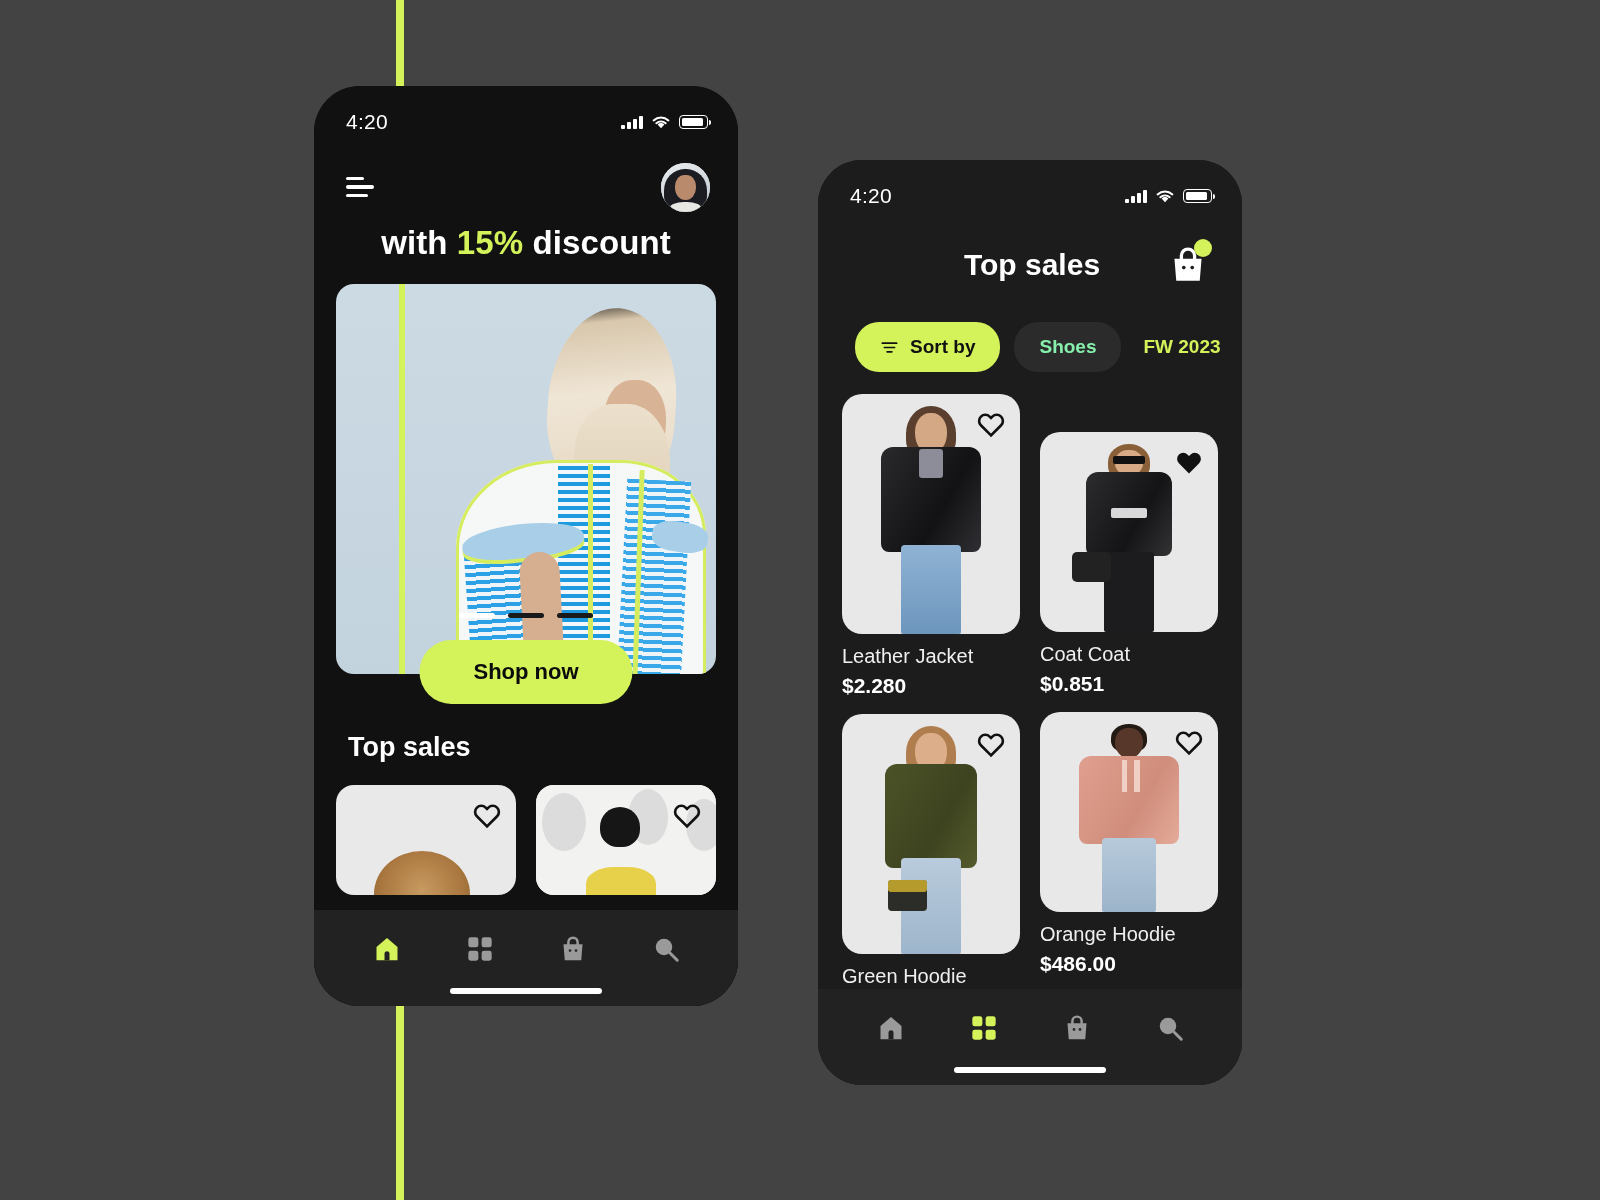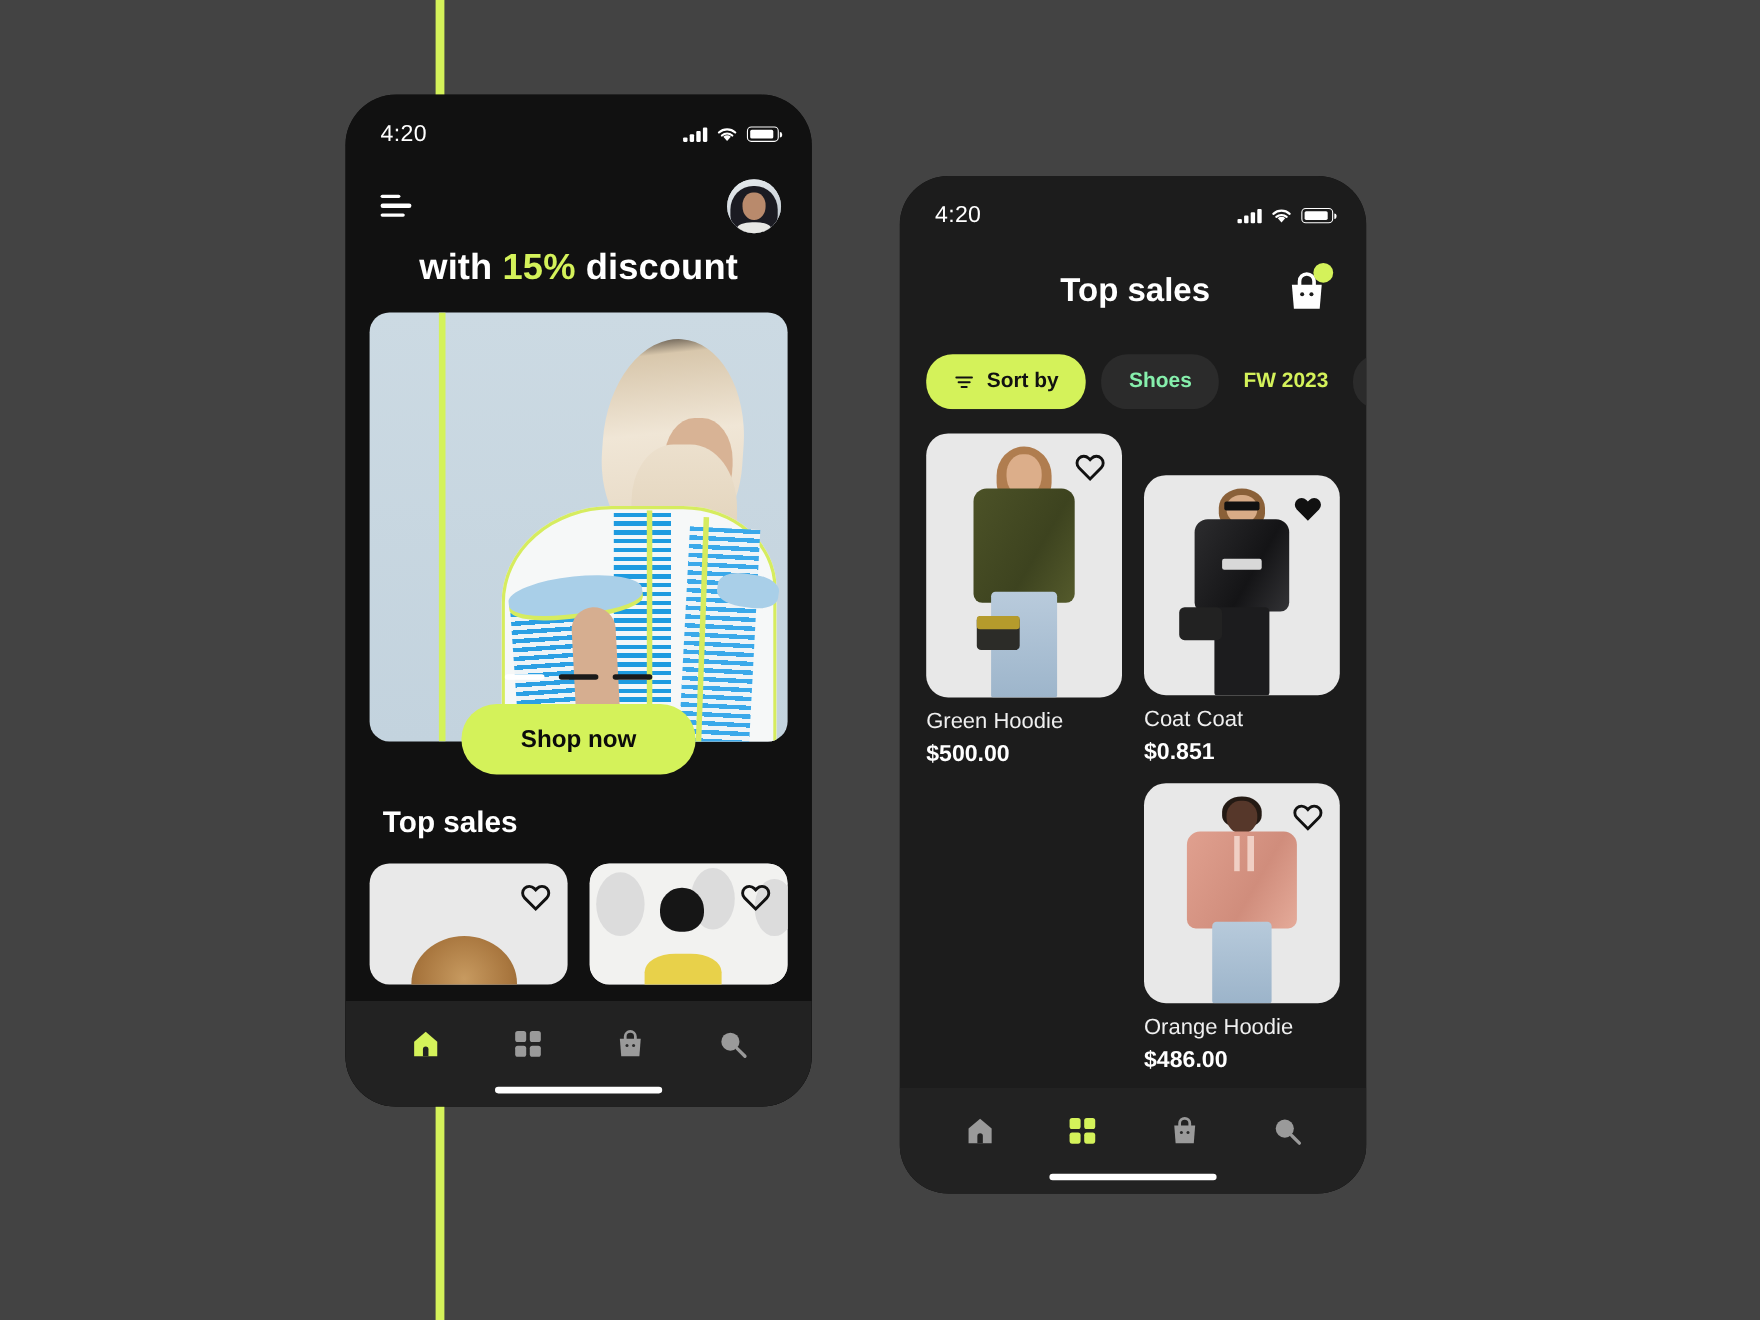--- a/index.html
+++ b/index.html
@@ -199,21 +199,21 @@
   .p2-title { color:#fff; font-size: 30px; font-weight: 700; flex:1; text-align:center; padding-left: 46px; }
   .cart-btn { position:relative; width: 44px; height: 44px; cursor:pointer; flex:none; }
   .cart-badge {
     position:absolute; right:-2px; top:-4px; width: 18px; height: 18px;
     border-radius:50%; background:#d4f25a;
   }
 
   
   .chips {
     flex:none; display:flex; align-items:center; gap: 14px;
-    padding: 26px 0 0 24px; overflow: hidden;
+    padding: 26px 0 0 37px; overflow: hidden;
   }
   .chip {
     flex:none; border-radius: 24px; padding: 14px 25px;
     font-size: 19px; font-weight: 700; white-space: nowrap; cursor:pointer;
     background:#2b2b2b; color:#86efac; border:none; font-family:"Liberation Sans", sans-serif;
     display:flex; align-items:center; gap: 11px;
   }
   .chip.primary { background:#d4f25a; color:#111; }
   .chip.plain { background: transparent; color:#d4f25a; padding: 14px 8px; }
 
@@ -418,20 +418,38 @@
           <span>Sort by</span>
         </button>
         <button class="chip">Shoes</button>
         <button class="chip plain">FW 2023</button>
         <button class="chip">New</button>
       </div>
 
       <div class="grid">
 
         <div class="col left">
+          <div class="prod">
+            <div class="imgbox">
+              <div class="fig">
+                <div class="hair" style="left:36%;top:5%;width:28%;height:23%;background:#5a3f2e"></div>
+                <div class="head" style="left:41%;top:8%;width:18%;height:17%;background:#d4a884"></div>
+                <div class="body" style="left:22%;top:22%;width:56%;height:44%;background:linear-gradient(120deg,#2a2a2c,#121214 60%,#303034)"></div>
+                <div class="body" style="left:43%;top:23%;width:14%;height:12%;background:#8d8d99;border-radius:3px"></div>
+                <div class="legs" style="left:33%;top:63%;width:34%;height:37%;background:linear-gradient(180deg,#8fb3d4,#6d96bd)"></div>
+              </div>
+              <div class="heart-btn">
+                <svg width="30" height="30" viewBox="0 0 24 24">
+                    <path d="M12 20.3 3.9 12.2a4.9 4.9 0 1 1 7-6.9l1.1 1.1 1.1-1.1a4.9 4.9 0 1 1 7 6.9Z" fill="none" stroke="#111" stroke-width="2.1"></path>
+                  </svg>
+              </div>
+            </div>
+            <div class="name">Leather Jacket</div>
+            <div class="price">$2.280</div>
+          </div>
 
           <div class="prod">
             <div class="imgbox">
               <div class="fig">
                 <div class="hair" style="left:36%;top:5%;width:28%;height:22%;background:#b07d4f"></div>
                 <div class="head" style="left:41%;top:8%;width:18%;height:16%;background:#dcae8a"></div>
                 <div class="body" style="left:24%;top:21%;width:52%;height:43%;background:linear-gradient(120deg,#4c5227,#3d431f 60%,#555b2c)"></div>
                 <div class="legs" style="left:33%;top:60%;width:34%;height:40%;background:linear-gradient(180deg,#b9cbdc,#9db5cb)"></div>
                 <div style="position:absolute;left:26%;top:69%;width:22%;height:13%;background:#2c2c28;border-radius:4px"></div>
                 <div style="position:absolute;left:26%;top:69%;width:22%;height:5%;background:#b59b2c;border-radius:3px"></div>

